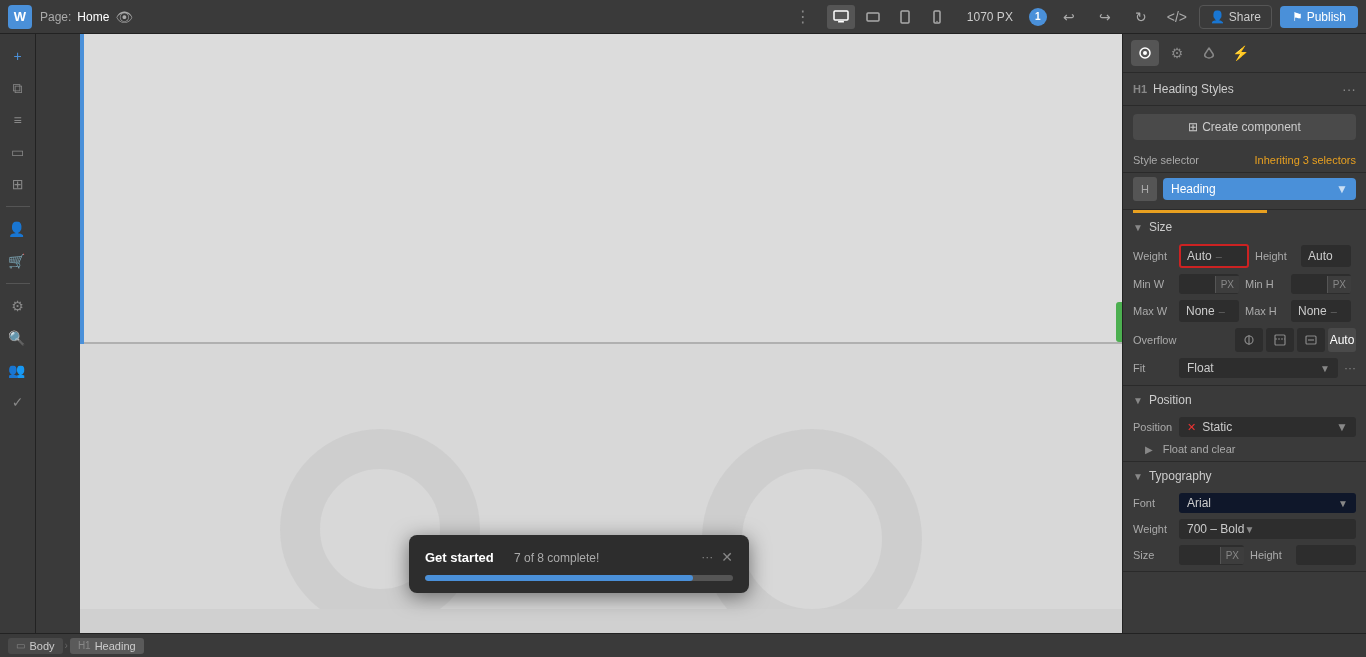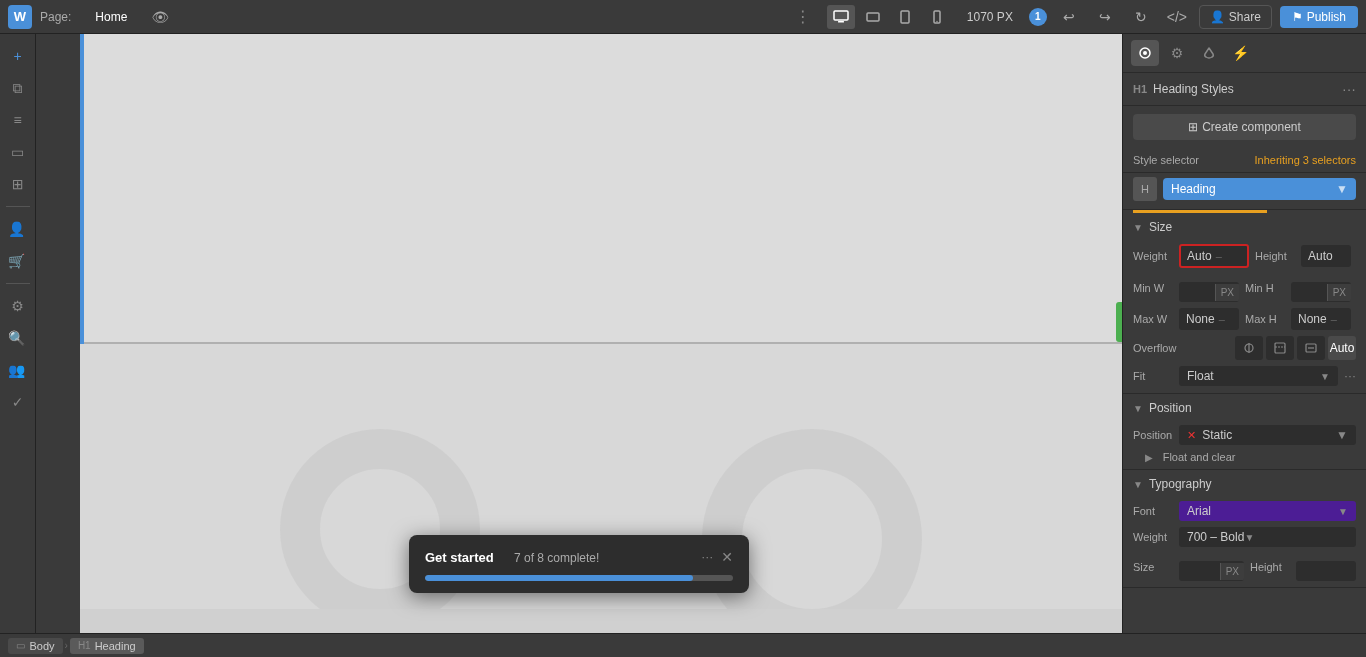--- a/index.html
+++ b/index.html
@@ -18,21 +18,21 @@
     }
     .topbar-logo {
       width: 24px; height: 24px;
       background: #4a90d9;
       border-radius: 4px;
       display: flex; align-items: center; justify-content: center;
       color: white; font-weight: bold; font-size: 13px;
       flex-shrink: 0;
     }
     .topbar-page {
-      display: flex; align-items: center; gap: 24px;
+      display: flex; align-items: center; gap: 6px;
       color: #ccc; font-size: 12px;
     }
     .topbar-page span { color: #aaa; }
     .topbar-page .page-name { color: #fff; }
     .topbar-eye { color: #888; font-size: 14px; cursor: pointer; }
     .topbar-spacer { flex: 1; }
     .topbar-dots { color: #888; font-size: 16px; cursor: pointer; margin-right: 8px; }
     .topbar-device-icons { display: flex; gap: 4px; align-items: center; }
     .topbar-device-btn {
       width: 28px; height: 24px;
@@ -373,21 +373,20 @@
       gap: 6px;
     }
     .rp-label { color: #aaa; font-size: 11px; min-width: 40px; }
     .rp-input-group {
       display: flex;
       align-items: center;
       background: #2d2d2d;
       border-radius: 3px;
       overflow: hidden;
       flex: 1;
-      margin-top: 8px;
     }
     .rp-input {
       background: transparent;
       border: none;
       color: #ccc;
       font-size: 12px;
       padding: 3px 6px;
       width: 100%;
       outline: none;
       text-align: left;
@@ -498,21 +497,21 @@
 
     
     .rp-font-row {
       display: flex;
       align-items: center;
       padding: 3px 10px;
       gap: 6px;
     }
     .rp-font-dropdown {
       flex: 1;
-      background: #4c1d95;
+      background: #0f172a;
       border-radius: 3px;
       padding: 3px 8px;
       color: #ccc;
       font-size: 12px;
       display: flex;
       align-items: center;
       justify-content: space-between;
       cursor: pointer;
     }
     .rp-weight-dropdown {

